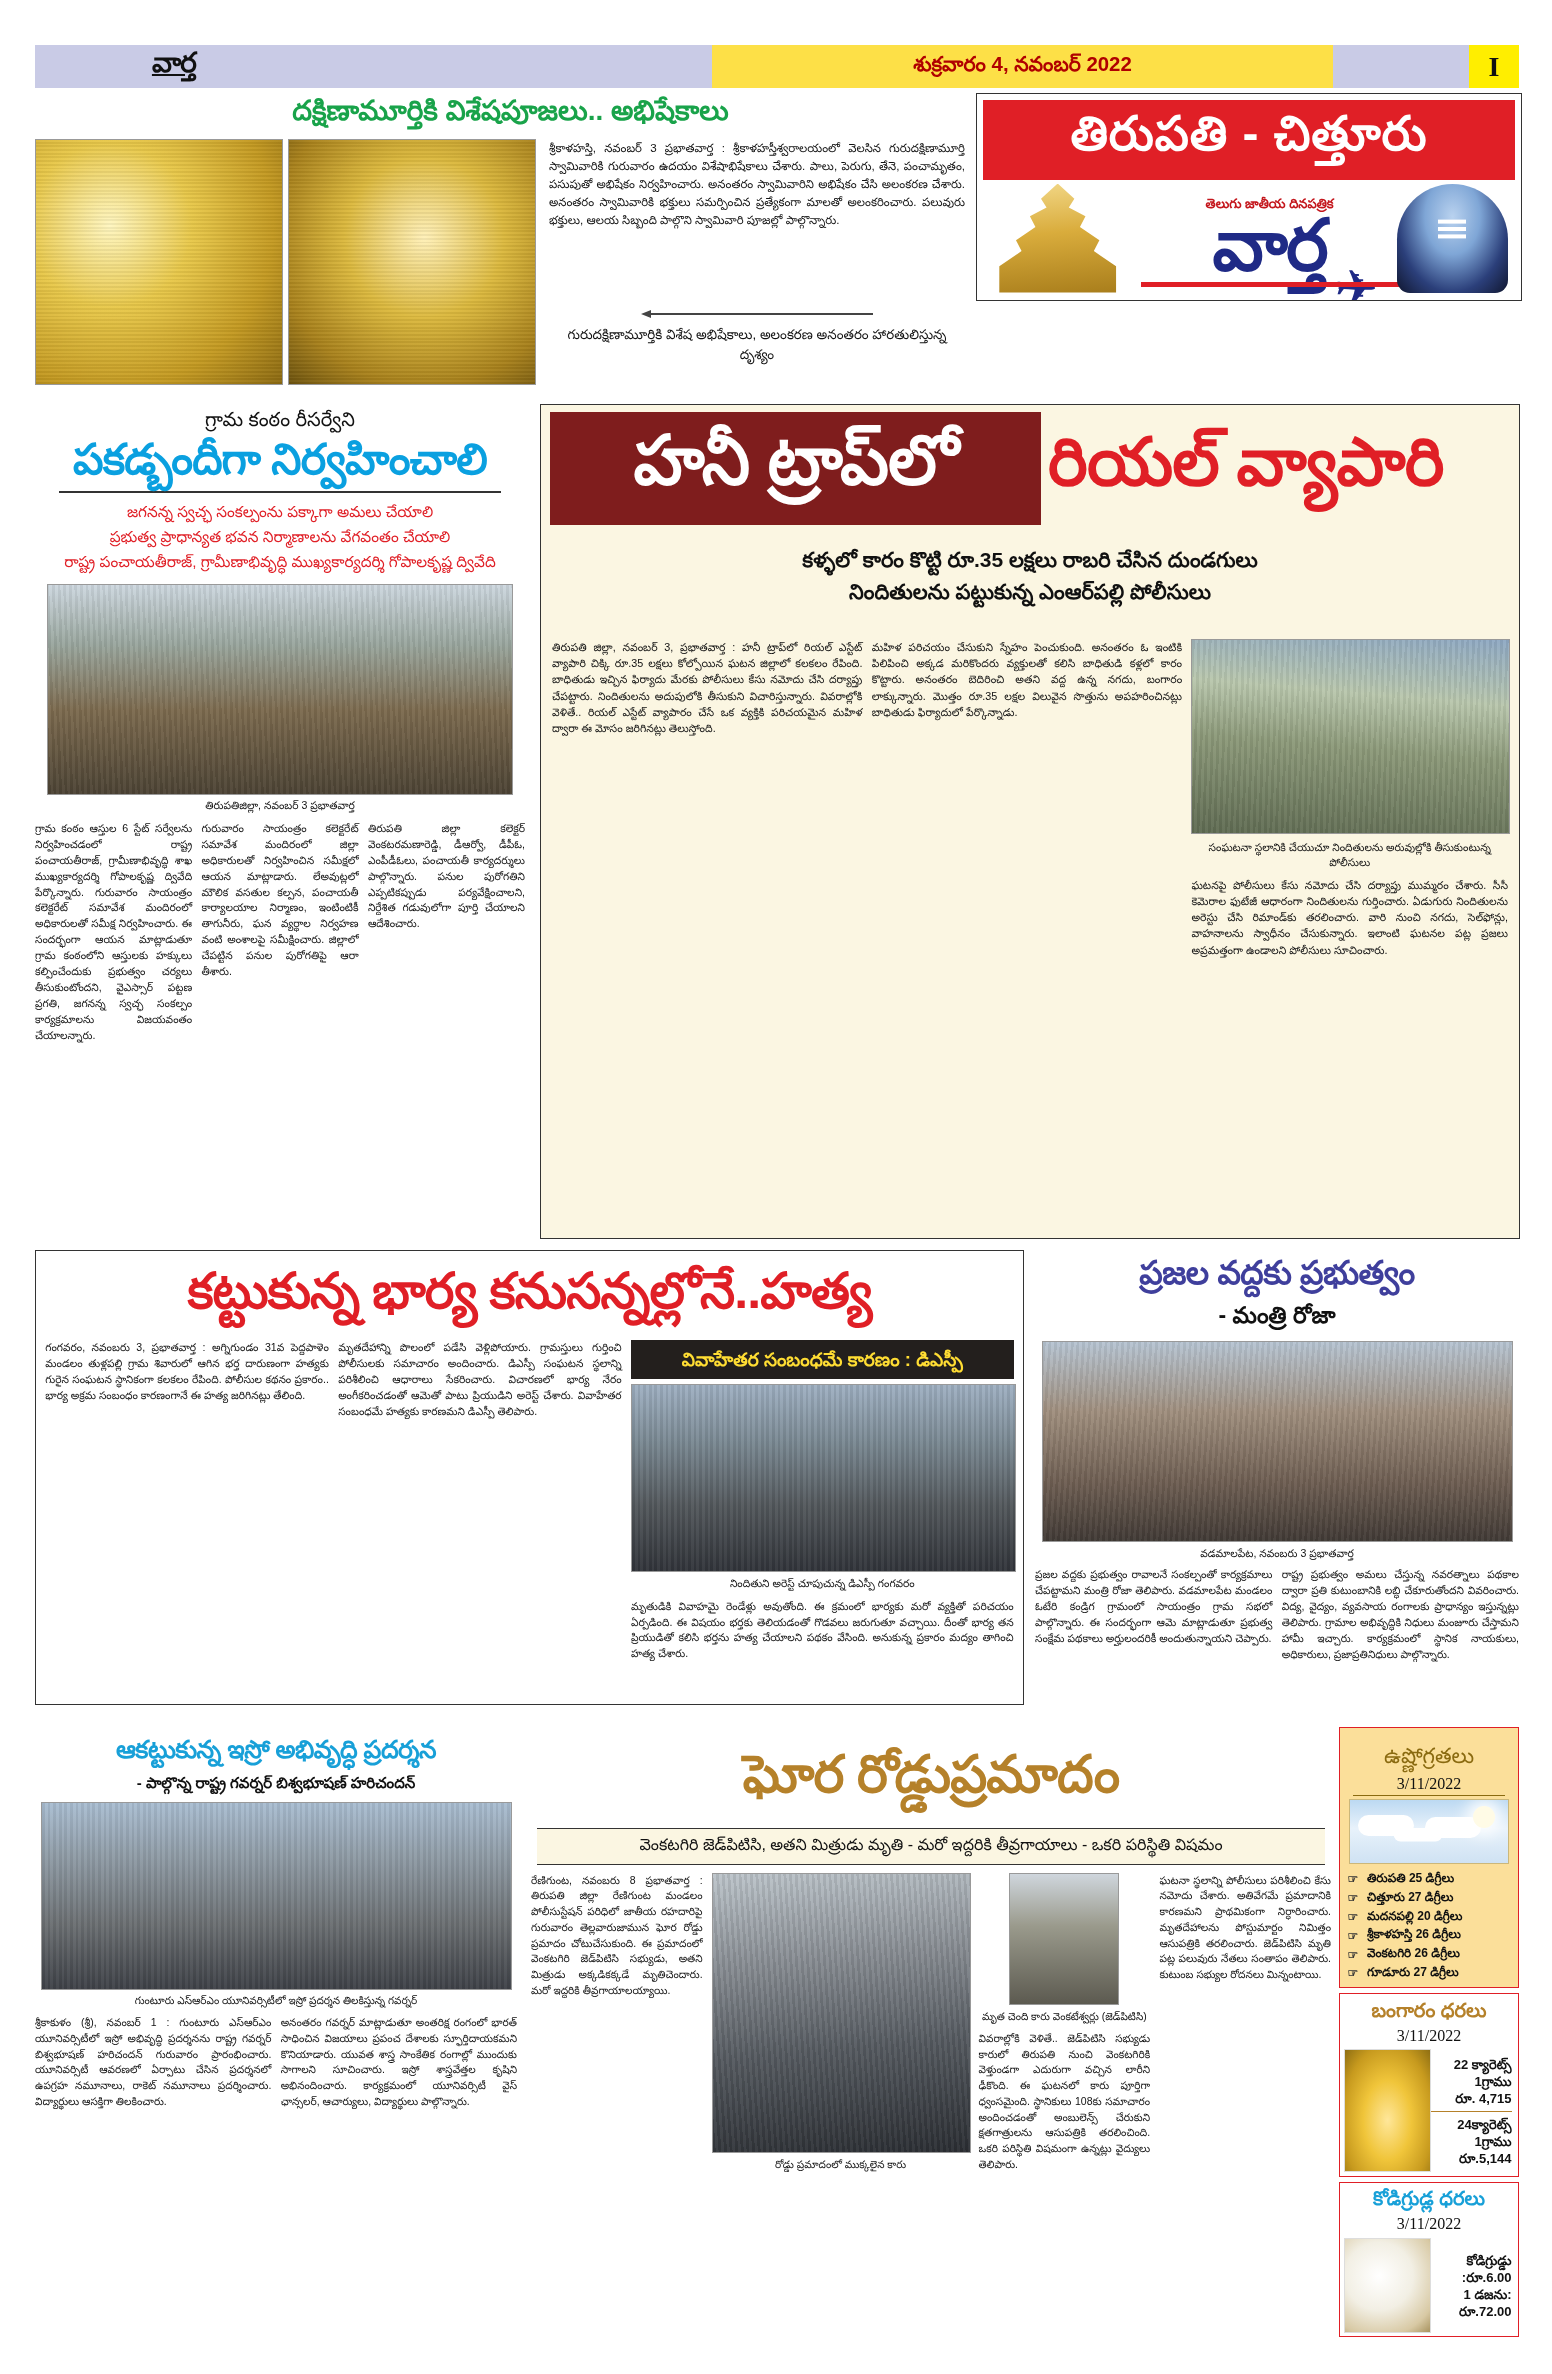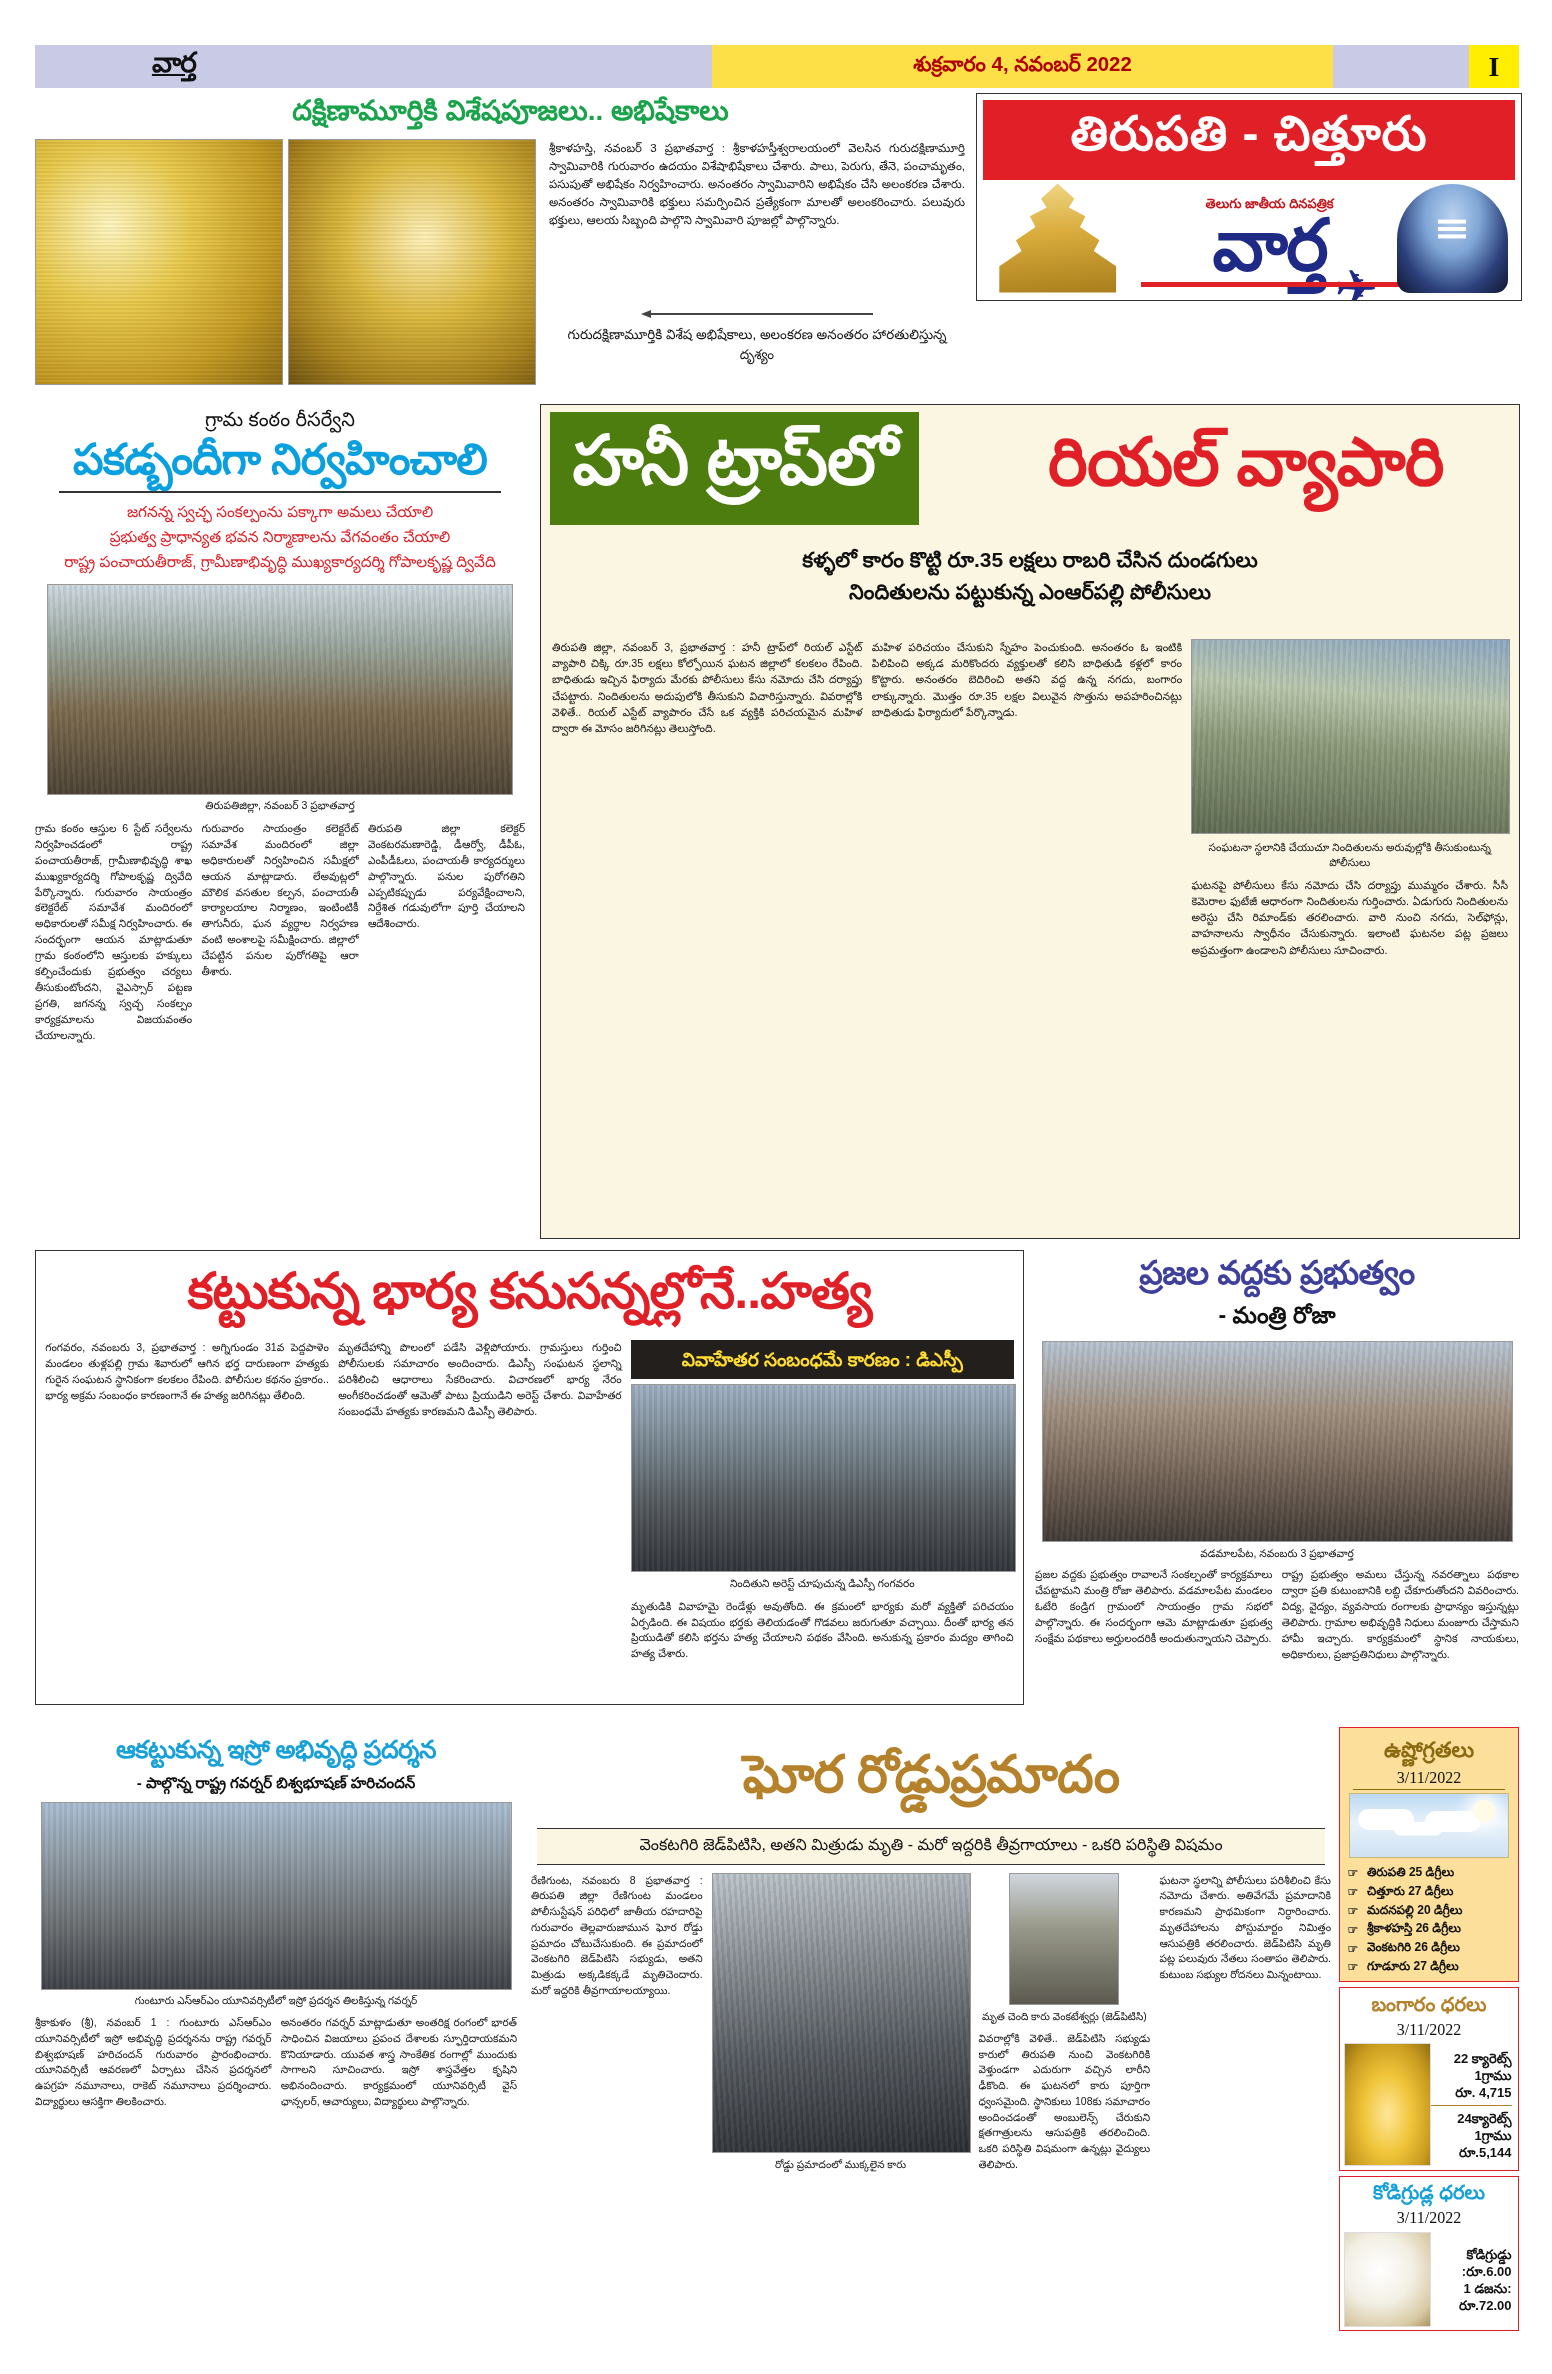--- a/index.html
+++ b/index.html
@@ -97,21 +97,21 @@
     color:#1f2a86;font-size:52px;line-height:1;
   }
 
   
   .ht-box{
     position:absolute;left:540px;top:404px;width:980px;height:835px;
     border:1.9px solid #333;background:#fbf6e2;box-sizing:border-box;
   }
   .ht-title-row{position:relative;height:121px;margin:7.4px 9.3px 0 9.3px;}
   .ht-black{
-    position:absolute;left:0;top:0;width:369px;height:113px;background:#4d7c0f;
+    position:absolute;left:0;top:0;width:491px;height:113px;background:#7f1d1d;
     display:flex;align-items:center;justify-content:center;
     color:#fff;font-size:69px;font-weight:bold;letter-spacing:-0.9px;
   }
   .ht-red{
     position:absolute;left:436px;top:5.6px;width:519px;height:104px;
     display:flex;align-items:center;justify-content:center;
     color:#e01f26;font-size:67px;font-weight:bold;letter-spacing:-0.9px;
   }
   .ht-sub{
     margin:11px 24px 0 24px;text-align:center;color:#111;
@@ -231,21 +231,21 @@
   }
   .bc-cap{font-size:10.4px;text-align:center;margin:4.6px 0 6.5px 0;color:#111;line-height:1.45;}
 
   
   .rail{position:absolute;left:1339px;top:1727px;width:180px;height:620px;}
   .rail-card{
     border:1.9px solid #e01f26;box-sizing:border-box;margin-bottom:4.6px;background:#fff;
   }
   .weather-card{background:#fbdf9a;}
   .card-title-w{
-    text-align:center;font-size:21.3px;font-weight:bold;color:#8a6a10;padding-top:10px;
+    text-align:center;font-size:21.3px;font-weight:normal;color:#8a6a10;padding-top:16px;
   }
   .card-date{
     text-align:center;font-size:16px;color:#111;font-family:"Liberation Serif",serif;
     border-bottom:1.9px solid #8a6a10;margin:1.9px 13px 3.7px 13px;padding-bottom:1.9px;
   }
   .card-date-plain{
     text-align:center;font-size:16px;color:#111;font-family:"Liberation Serif",serif;margin:0.9px 0 2.8px 0;
   }
   .sky{
     margin:0 9.3px 5.6px 9.3px;height:63px;

